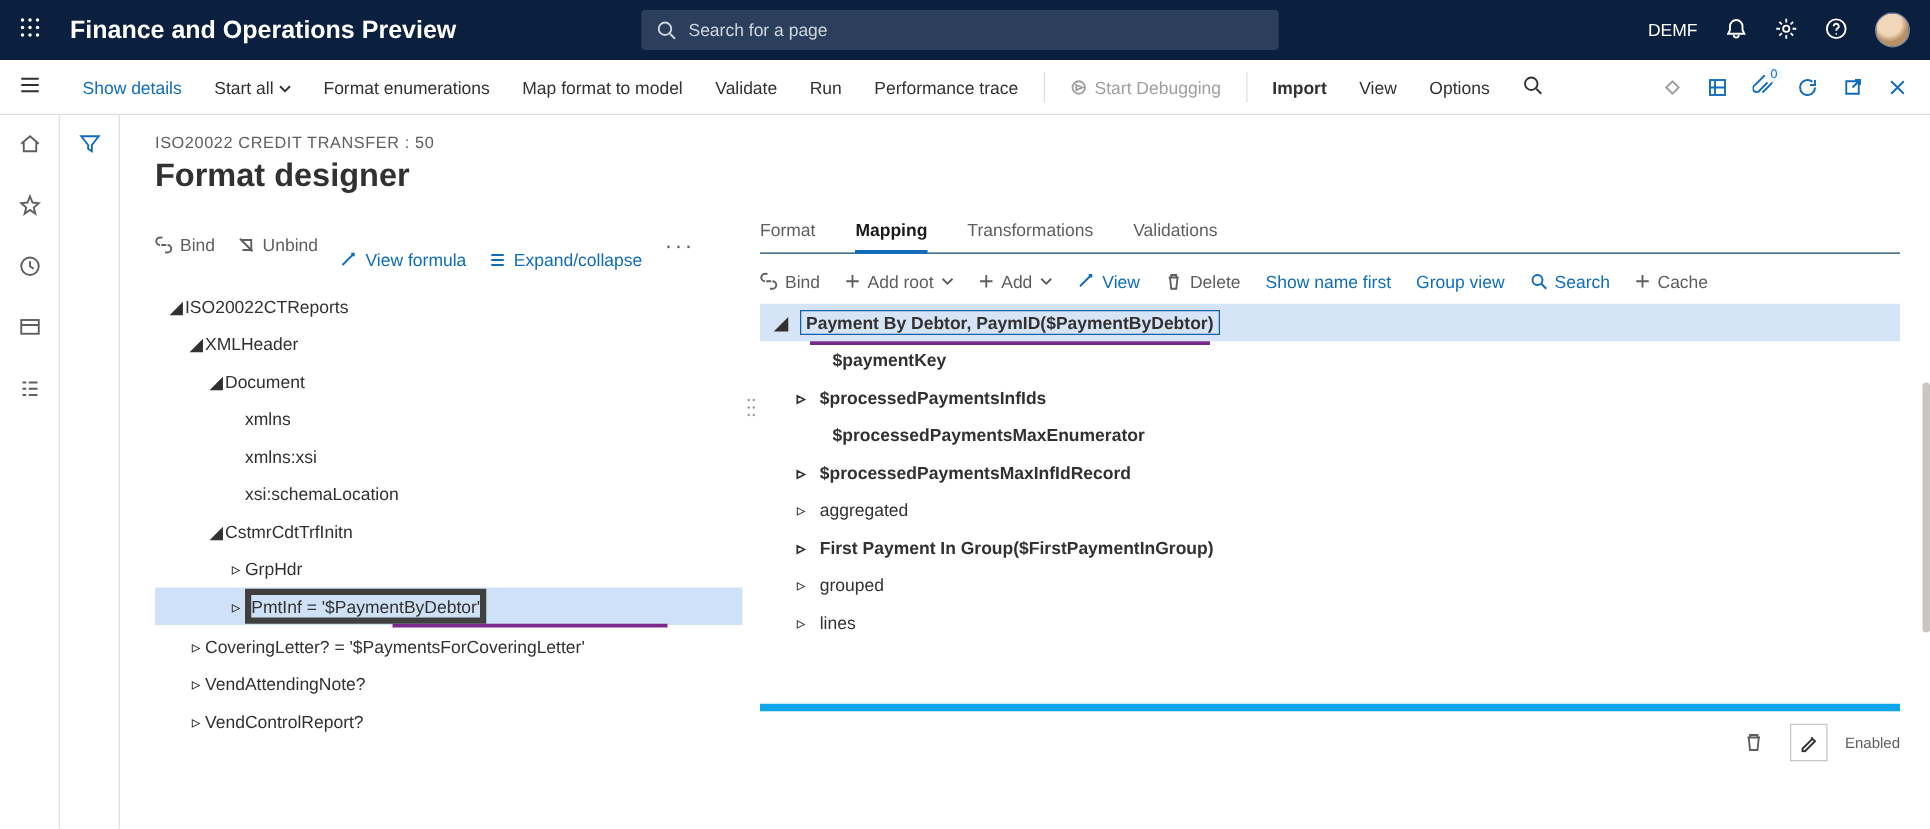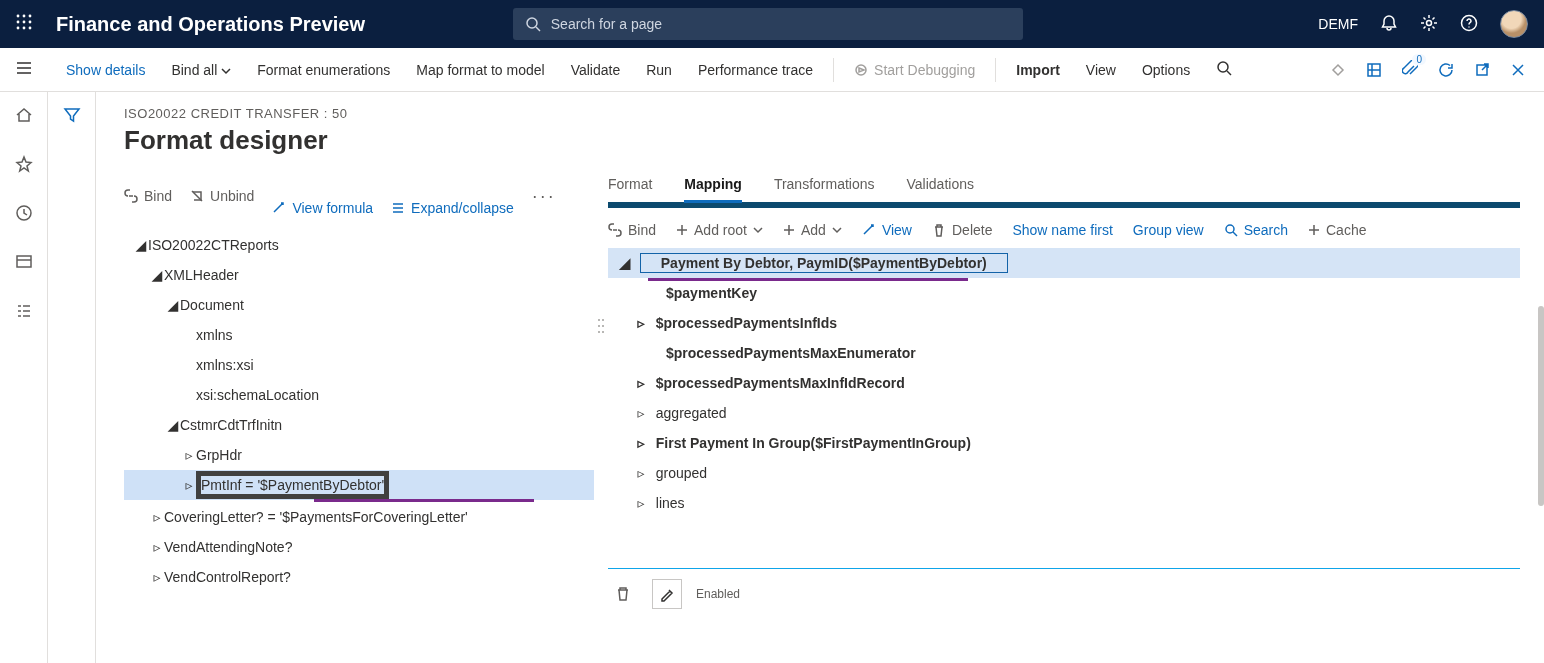--- a/index.html
+++ b/index.html
@@ -43,34 +43,34 @@
   .twist { width:14px; display:inline-flex; justify-content:center; color:#323130; }
   .twist.blank { visibility:hidden; }
   .trow .lbl { padding:1px 0; }
   .trow.sel { background:#cfe1f7; }
   .trow.sel .lbl { border:5px solid #404040; }
   .underline1 { border-bottom:3px solid #7a2a8c; width:220px; margin-left:190px; margin-top:-1px; }
   
   .grip { width:14px; display:flex; align-items:center; justify-content:center; color:#a19f9d; cursor:col-resize; height:300px;}
   
   .rightpane { flex:1; display:flex; flex-direction:column; padding-right:24px; position:relative; }
-  .tabs { display:flex; gap:32px; border-bottom:6px solid #0c4a6e; padding-bottom:10px; }
+  .tabs { display:flex; gap:32px; border-bottom:1px solid #0c4a6e; padding-bottom:10px; }
   .tabs .tab { color:#605e5c; cursor:pointer; }
   .tabs .tab.active { color:#1a1a1a; font-weight:600; border-bottom:3px solid #0f6cbd; padding-bottom:8px; margin-bottom:-11px; }
   .rtoolbar { display:flex; align-items:center; gap:20px; color:#605e5c; margin-top:14px; margin-bottom:10px; flex-wrap:wrap;}
   .rtoolbar .tbtn { display:flex; align-items:center; gap:6px; cursor:pointer; white-space:nowrap; }
   .rtoolbar .tbtn.blue { color:#0f6cbd; }
   .maptree { font-size:14px; position:relative;}
   .maptree .mrow { height:30px; display:flex; align-items:center; cursor:pointer; }
   .maptree .mrow.sel { background:#d5e4f6; }
-  .maptree .mrow.sel .lbl { border:1px solid #1363a8; padding:1px 20px; }
+  .maptree .mrow.sel .lbl { border:1px solid #1363a8; padding:1px 4px; }
   .maptree .bold { font-weight:600; }
   .underline2 { position:absolute; left:40px; top:30px; width:320px; border-bottom:3px solid #7a2a8c; }
   
-  .bottom { border-top:1px solid #0ea5e9; margin-top:50px; padding-top:10px; display:flex; align-items:center; gap:14px; }
+  .bottom { border-top:6px solid #0ea5e9; margin-top:50px; padding-top:10px; display:flex; align-items:center; gap:14px;justify-content:flex-end; }
   .iconbtn { width:30px; height:30px; border:1px solid #c8c6c4; display:flex; align-items:center; justify-content:center; cursor:pointer; }
   .iconbtn.plain { border:none; }
   .rightpane .scrollbar { position:absolute; right:0; top:130px; width:6px; height:200px; background:#c8c6c4; border-radius:3px; }
   .badge { position:relative; display:inline-flex; }
   .badge .n { position:absolute; top:-6px; right:-8px; background:#f2f8ff; color:#0f6cbd; font-size:10px; border-radius:8px; padding:0 4px; }
   
   .si { stroke:currentColor; fill:none; stroke-width:1.5; }
 </style>
 </head>
 <body>
@@ -118,21 +118,21 @@
 </div>
 
 <div class="cmdwrap">
   <div class="hamburger">
     <svg width="18" height="18" viewBox="0 0 18 18">
         <path class="si" d="M2 4h14M2 9h14M2 14h14"></path>
       </svg>
   </div>
   <div class="cmds">
     <span class="item blue">Show details</span>
-    <span class="item"><span>Bind all</span> <svg width="10" height="10" viewBox="0 0 10 10" style="vertical-align:middle">
+    <span class="item"><span>Start all</span> <svg width="10" height="10" viewBox="0 0 10 10" style="vertical-align:middle">
           <path class="si" d="M1 3l4 4 4-4"></path>
         </svg></span>
     <span class="item">Format enumerations</span>
     <span class="item">Map format to model</span>
     <span class="item">Validate</span>
     <span class="item">Run</span>
     <span class="item">Performance trace</span>
     <span class="sep"></span>
     <span class="item muted">
       <svg width="14" height="14" viewBox="0 0 14 14">

